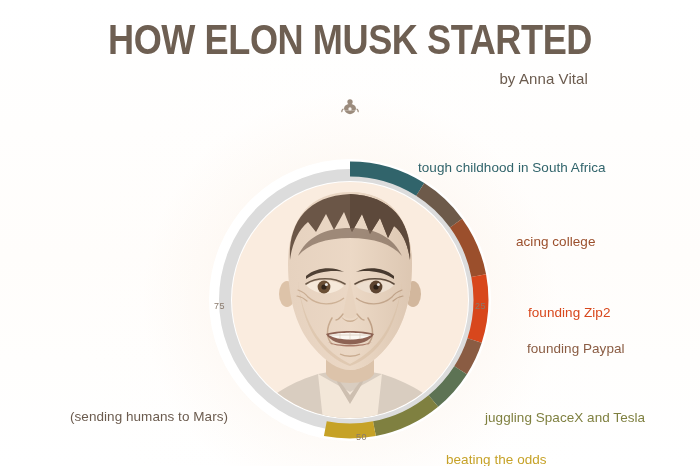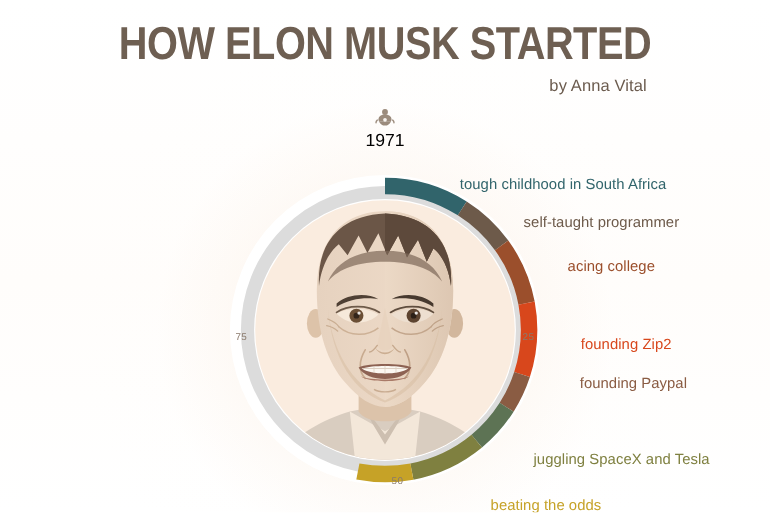--- a/index.html
+++ b/index.html
@@ -104,21 +104,20 @@
   <div id="byline">by Anna Vital</div>
 
   <div id="baby-block">
     <svg id="baby-icon" viewBox="0 0 24 24" aria-hidden="true">
       <circle cx="12" cy="4.6" r="3.2" fill="#9b8b7c"></circle>
       <path d="M4.9 12.4c0-3.2 3.2-5.2 7.1-5.2s7.1 2.0 7.1 5.2c0 1.0-.25 1.9-.7 2.7H5.6c-.45-.8-.7-1.7-.7-2.7z" fill="#9b8b7c"></path>
       <path d="M5.6 15.1h12.8c-1.0 2.6-3.5 4.3-6.4 4.3s-5.4-1.7-6.4-4.3z" fill="#9b8b7c"></path>
       <circle cx="12" cy="13.1" r="2.0" fill="#f7f3ef"></circle>
       <path d="M3.6 13.4c-1.0.7-1.5 1.8-1.4 2.9M20.4 13.4c1.0.7 1.5 1.8 1.4 2.9" stroke="#9b8b7c" stroke-width="1.5" fill="none" stroke-linecap="round"></path>
     </svg>
-    <div>1971</div>
   </div>
 
   <div id="donut">
     <svg width="296" height="296" viewBox="0 0 296 296" role="img">
       <defs>
         <clipPath id="head-clip">
           <circle cx="148" cy="148" r="118"></circle>
         </clipPath>
         <linearGradient id="faceL" x1="0" y1="0" x2="1" y2="0">
           <stop offset="0%" stop-color="#e6d2bf"></stop>
@@ -211,27 +210,27 @@
       </g>
     </svg>
   </div>
 
   <div class="tick" id="tick-75">75</div>
   <div class="tick" id="tick-25">25</div>
   <div class="tick" id="tick-50">50</div>
 
   <div class="label right" style="left:418px; top:148px; color:#31646b;margin-top:12px;">tough childhood in South Africa</div>
 
-  <div class="label right" style="left:476px; top:194px; color:#6d5a4a;">self-taught programmer</div>
 
   <div class="label right" style="left:516px; top:234px; color:#9b4f2c;">acing college</div>
 
   <div class="label right" style="left:528px; top:305px; color:#d8471c;text-align:right;">founding Zip2</div>
 
   <div class="label right" style="left:527px; top:341px; color:#8a5c43;">founding Paypal</div>
 
 
   <div class="label right" style="left:485px; top:410px; color:#7f8040;">juggling SpaceX and Tesla</div>
 
   <div class="label right" style="left:446px; top:452px; color:#c6a227;">beating the odds</div>
 
+  <div class="label left" style="left:70px; top:409px; color:#6b5b4e;">(sending humans to Mars)</div>
 
 </div>
 
 </body></html>

